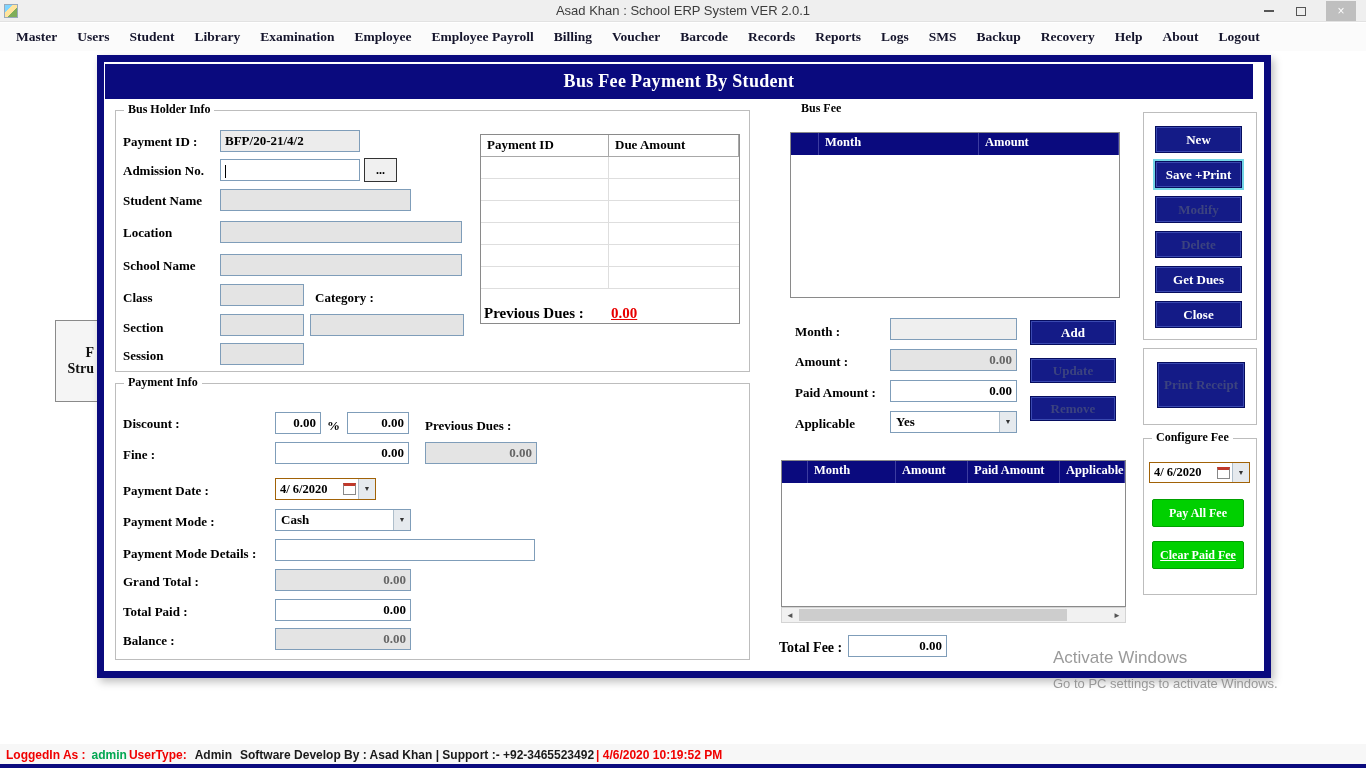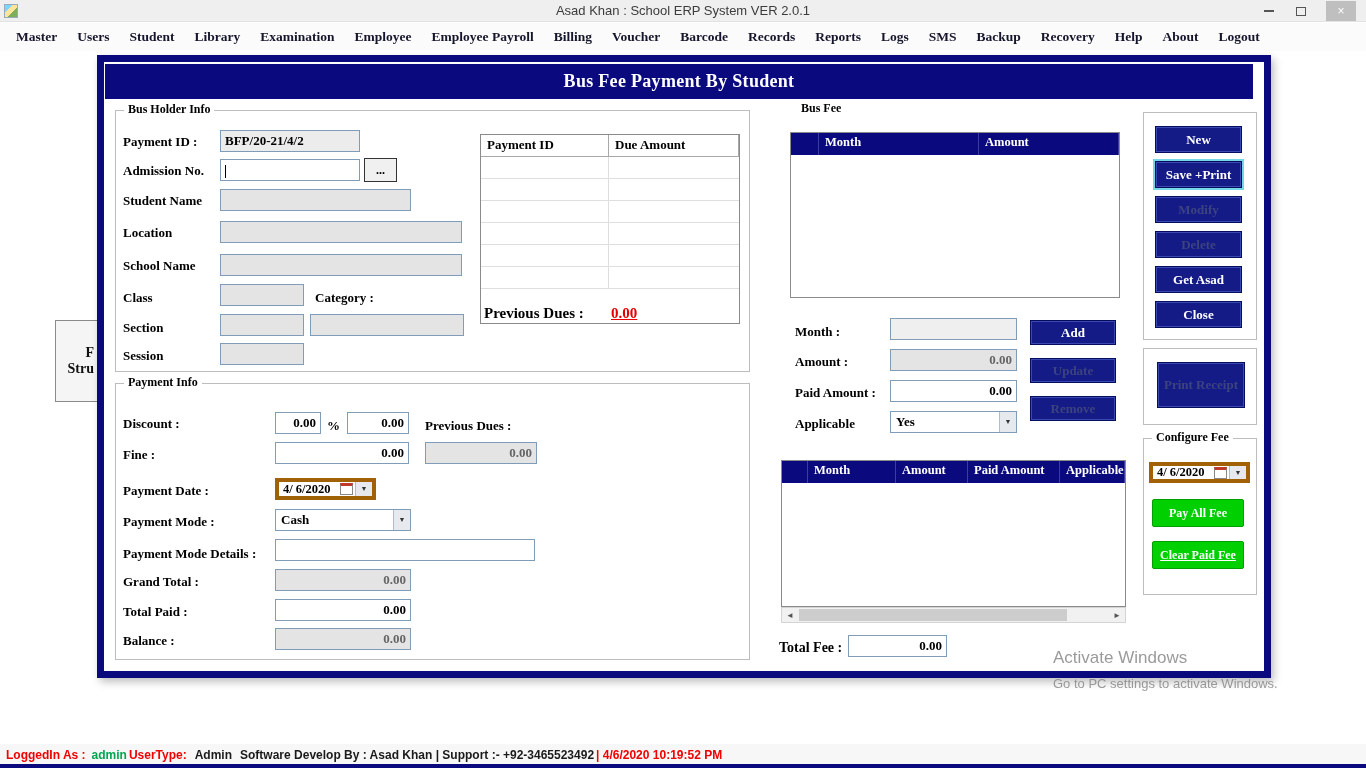--- a/index.html
+++ b/index.html
@@ -35,21 +35,21 @@
   .lbl.big { font-size:15px; }
 
   .tb { position:absolute; border:1px solid #7f9db9; background:#fff; font:bold 13px "Liberation Serif",serif; color:#000; padding:2px 4px; line-height:16px; white-space:nowrap; overflow:hidden; }
   .tb.gray { background:#e4e4e4; color:#666; }
   .tb.num { text-align:right; }
   .caret { display:inline-block; width:1px; height:13px; background:#000; vertical-align:middle; }
 
   .combo { position:absolute; border:1px solid #7f9db9; background:#fff; display:flex; align-items:center; justify-content:space-between; font:bold 13px "Liberation Serif",serif; padding-left:5px; }
   .dd { width:17px; align-self:stretch; background:#e6eaee; border-left:1px solid #aebecb; display:flex; align-items:center; justify-content:center; font-size:7px; color:#333; }
 
-  .dtp { position:absolute; border:4px solid #a16207; background:#fff; display:flex; align-items:center; font:bold 12.5px "Liberation Serif",serif; padding-left:4px; }
+  .dtp { position:absolute; border:1px solid #a16207; background:#fff; display:flex; align-items:center; font:bold 12.5px "Liberation Serif",serif; padding-left:4px; }
   .cal-icon { width:13px; height:12px; border:1px solid #888; border-top:3px solid #c0392b; background:#fff; margin-left:auto; margin-right:2px; }
   .dtp .dd { height:100%; }
 
   .navy-btn { position:absolute; background:#141b87; color:#fff; font:bold 13px "Liberation Serif",serif; border:1px solid #060d5e; box-shadow:inset 0 0 0 1px #3a49b0; display:flex; align-items:center; justify-content:center; cursor:pointer; }
   .navy-btn.dim { color:#3c437f; }
   .navy-btn.focused { box-shadow:inset 0 0 0 1px #3a49b0, 0 0 0 2px #74d6e6; }
   .green-btn { position:absolute; background:#00d000; color:#fff; font:bold 12px "Liberation Serif",serif; border:1px solid #00a000; border-radius:2px; display:flex; align-items:center; justify-content:center; cursor:pointer; }
 
   
   .tbl { position:absolute; border:1px solid #8a8a8a; background:#fff; overflow:hidden; }
@@ -257,21 +257,21 @@
     <span class="sb-arrow right">►</span>
   </div>
   <span class="lbl" style="left:675px;top:578px;font-size:14px;">Total Fee :</span>
   <div class="tb num" style="left:744px;top:573px;width:99px;height:22px;">0.00</div>
 
   <div class="grp" style="left:1039px;top:50px;width:114px;height:228px;"></div>
   <div class="navy-btn" style="left:1051px;top:64px;width:87px;height:27px;">New</div>
   <div class="navy-btn focused" style="left:1051px;top:99px;width:87px;height:27px;">Save +Print</div>
   <div class="navy-btn dim" style="left:1051px;top:134px;width:87px;height:27px;">Modify</div>
   <div class="navy-btn dim" style="left:1051px;top:169px;width:87px;height:27px;">Delete</div>
-  <div class="navy-btn" style="left:1051px;top:204px;width:87px;height:27px;">Get Asad</div>
+  <div class="navy-btn" style="left:1051px;top:204px;width:87px;height:27px;">Get Dues</div>
   <div class="navy-btn" style="left:1051px;top:239px;width:87px;height:27px;">Close</div>
 
   <div class="grp" style="left:1039px;top:286px;width:114px;height:77px;"></div>
   <div class="navy-btn dim" style="left:1053px;top:300px;width:88px;height:46px;">Print Receipt</div>
 
   <div class="grp" style="left:1039px;top:376px;width:114px;height:157px;">
     <span class="grp-title">Configure Fee</span>
   </div>
   <div class="dtp" style="left:1045px;top:400px;width:101px;height:21px;">
     <span>4/ 6/2020</span>

